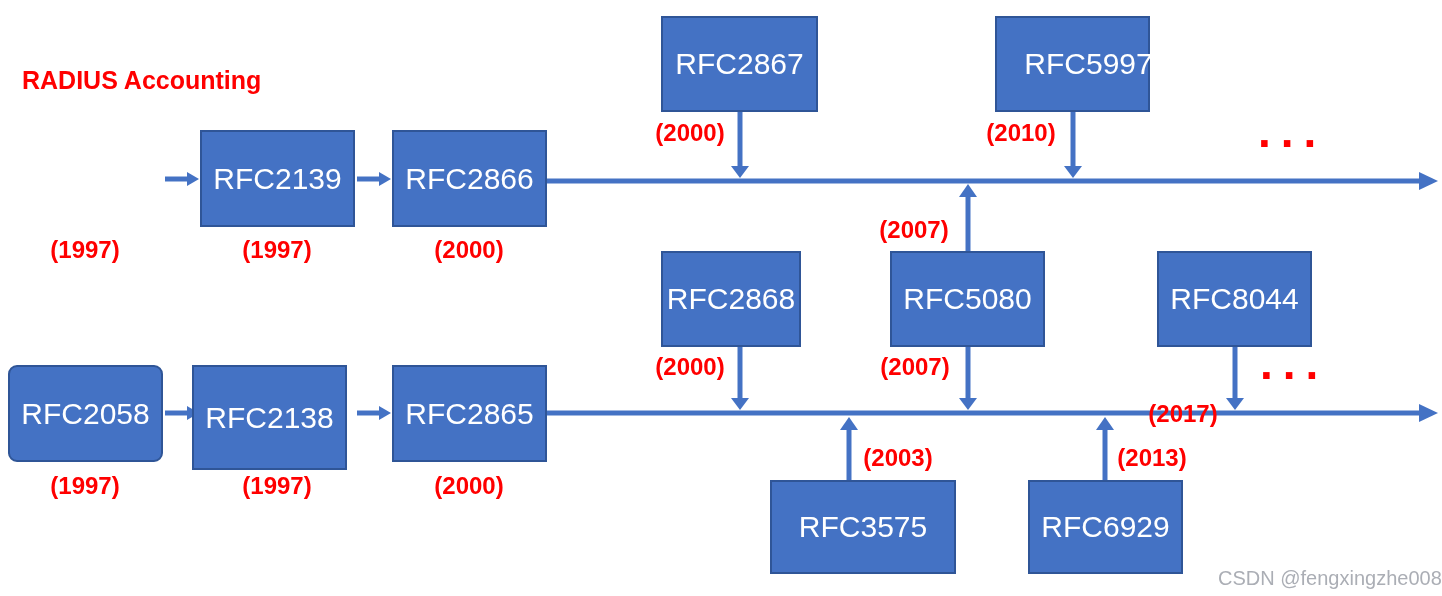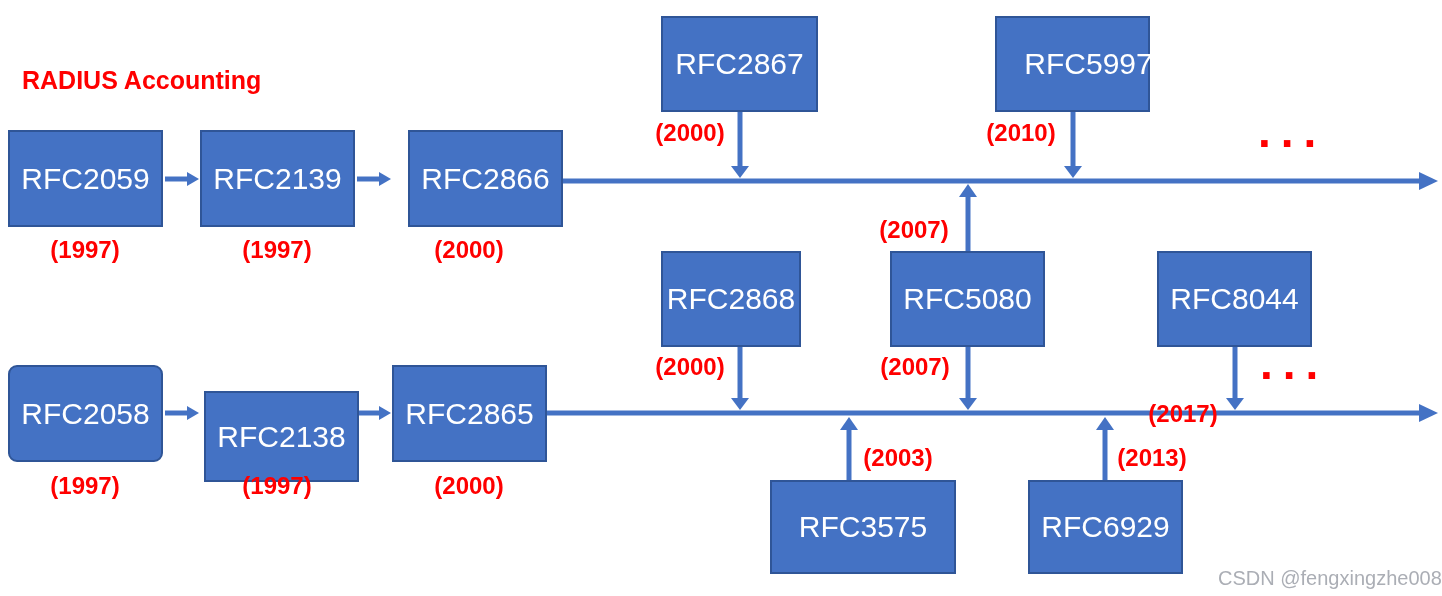--- a/index.html
+++ b/index.html
@@ -101,23 +101,22 @@
       <polygon class="tl-head" points="840,430 858,430 849,417"></polygon>
     </g>
     <g>
       <line class="tl-line" x1="1105" y1="480" x2="1105" y2="429"></line>
       <polygon class="tl-head" points="1096,430 1114,430 1105,417"></polygon>
     </g>
   </svg>
 
   <div class="title" style="left:22px;top:66px;">RADIUS Accounting</div>
 
-  <div class="box" style="left:8px;top:130px;width:155px;height:97px;">RFC2059</div>
   <div class="box" style="left:200px;top:130px;width:155px;height:97px;">RFC2139</div>
-  <div class="box" style="left:392px;top:130px;width:155px;height:97px;margin-left:16px;">RFC2866</div>
+  <div class="box" style="left:392px;top:130px;width:155px;height:97px;">RFC2866</div>
 
   <div class="ylabel" style="left:25px;top:236px;">(1997)</div>
   <div class="ylabel" style="left:217px;top:236px;">(1997)</div>
   <div class="ylabel" style="left:409px;top:236px;">(2000)</div>
 
   <div class="box" style="left:661px;top:16px;width:157px;height:96px;">RFC2867</div>
   <div class="box" style="left:995px;top:16px;width:155px;height:96px;padding-left:32px;">RFC5997</div>
 
   <div class="ylabel" style="left:630px;top:119px;">(2000)</div>
   <div class="ylabel" style="left:961px;top:119px;">(2010)</div>
@@ -129,21 +128,21 @@
   <div class="box" style="left:890px;top:251px;width:155px;height:96px;">RFC5080</div>
   <div class="box" style="left:1157px;top:251px;width:155px;height:96px;">RFC8044</div>
 
   <div class="ylabel" style="left:630px;top:353px;">(2000)</div>
   <div class="ylabel" style="left:855px;top:353px;">(2007)</div>
   <div class="ylabel" style="left:1123px;top:353px;margin-top:47px;">(2017)</div>
 
   <div class="dots" style="left:1260px;top:340px;">...</div>
 
   <div class="box" style="left:8px;top:365px;width:155px;height:97px;border-radius:9px;">RFC2058</div>
-  <div class="box" style="left:204px;top:365px;width:155px;height:91px;margin-top:26px;">RFC2138</div>
+  <div class="box" style="left:192px;top:365px;width:155px;height:105px;">RFC2138</div>
   <div class="box" style="left:392px;top:365px;width:155px;height:97px;">RFC2865</div>
 
   <div class="ylabel" style="left:25px;top:472px;">(1997)</div>
   <div class="ylabel" style="left:217px;top:472px;">(1997)</div>
   <div class="ylabel" style="left:409px;top:472px;">(2000)</div>
 
   <div class="box" style="left:770px;top:480px;width:186px;height:94px;">RFC3575</div>
   <div class="box" style="left:1028px;top:480px;width:155px;height:94px;">RFC6929</div>
 
   <div class="ylabel" style="left:838px;top:444px;">(2003)</div>

